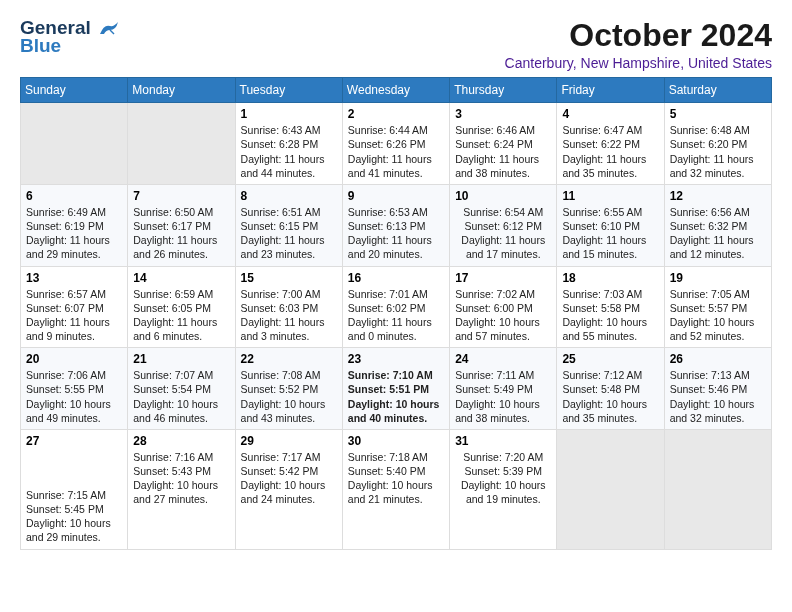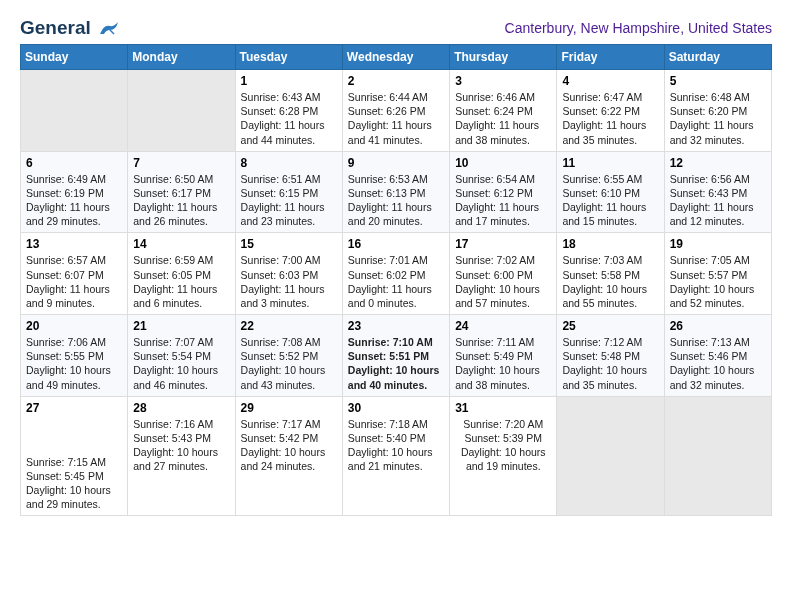--- a/index.html
+++ b/index.html
@@ -45,21 +45,21 @@
       border-collapse: collapse;
       border: 1px solid #ccc;
       font-size: 11px;
     }
     .calendar th {
       background-color: #2d7abf;
       color: #fff;
       padding: 5px 4px;
       text-align: left;
       font-size: 12px;
-      font-weight: bold;
+      font-weight: normal;
       border: 1px solid #2468a0;
     }
     .calendar td {
       vertical-align: top;
       padding: 4px 5px;
       border: 1px solid #ddd;
       width: calc(100% / 7);
       min-height: 80px;
       height: 80px;
     }
@@ -109,24 +109,26 @@
   <div class="header">
     <div class="logo">
       <div class="logo-wrapper">
         <div style="display:flex;flex-direction:column;line-height:1.05;">
           <span style="font-size:19px;font-weight:bold;color:#1a3a5c;">General
             <svg width="22" height="18" viewBox="0 0 22 18" style="display:inline-block;vertical-align:middle;margin-left:2px;">
               <path d="M2,14 Q6,4 12,6 Q16,7 20,2 Q18,10 12,10 Q8,10 6,14 Z" fill="#2d7abf"></path>
               <path d="M12,10 Q14,12 16,14" stroke="#2d7abf" stroke-width="1.5" fill="none"></path>
             </svg>
           </span>
+          <span style="font-size:19px;font-weight:bold;color:#2d7abf;margin-top:-2px;">Blue</span>
         </div>
       </div>
     </div>
     <div class="title-area">
+      <div class="month-title">October 2024</div>
       <div class="location">Canterbury, New Hampshire, United States</div>
     </div>
   </div>
 
   <table class="calendar">
     <thead>
       <tr>
         <th>Sunday</th>
         <th>Monday</th>
         <th>Tuesday</th>
@@ -200,36 +202,36 @@
           </td>
           <td>
             <span class="day-num">9</span>
             <div class="day-info" style="white-space: pre-line;">Sunrise: 6:53 AM
 Sunset: 6:13 PM
 Daylight: 11 hours
 and 20 minutes.</div>
           </td>
           <td>
             <span class="day-num">10</span>
-            <div class="day-info" style="white-space: pre-line;">Sunrise: 6:54 AM
+            <div class="day-info" style="white-space: pre-line; text-align: center;">Sunrise: 6:54 AM
 Sunset: 6:12 PM
 Daylight: 11 hours
 and 17 minutes.</div>
           </td>
           <td>
             <span class="day-num">11</span>
             <div class="day-info" style="white-space: pre-line;">Sunrise: 6:55 AM
 Sunset: 6:10 PM
 Daylight: 11 hours
 and 15 minutes.</div>
           </td>
           <td>
             <span class="day-num">12</span>
             <div class="day-info" style="white-space: pre-line;">Sunrise: 6:56 AM
-Sunset: 6:43 PM
+Sunset: 6:32 PM
 Daylight: 11 hours
 and 12 minutes.</div>
           </td>
         </tr>
         <tr class="row-3">
           <td>
             <span class="day-num">13</span>
             <div class="day-info" style="white-space: pre-line;">Sunrise: 6:57 AM
 Sunset: 6:07 PM
 Daylight: 11 hours

